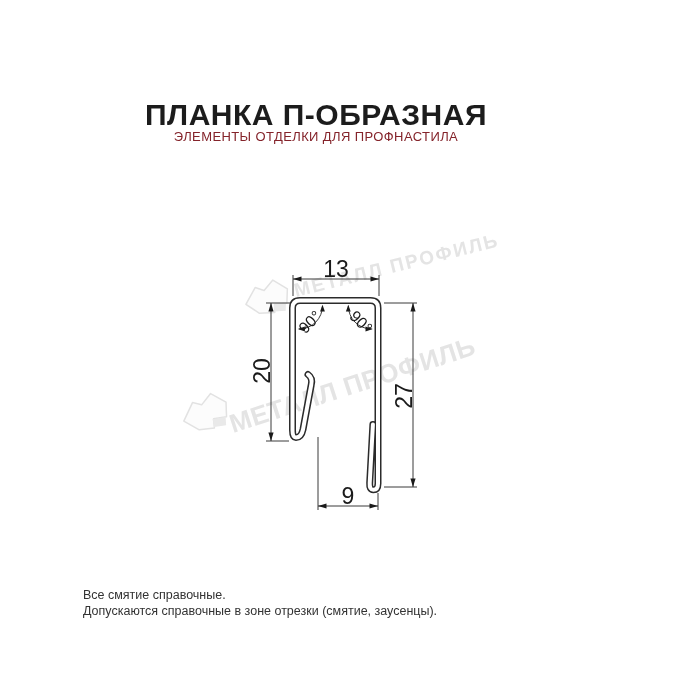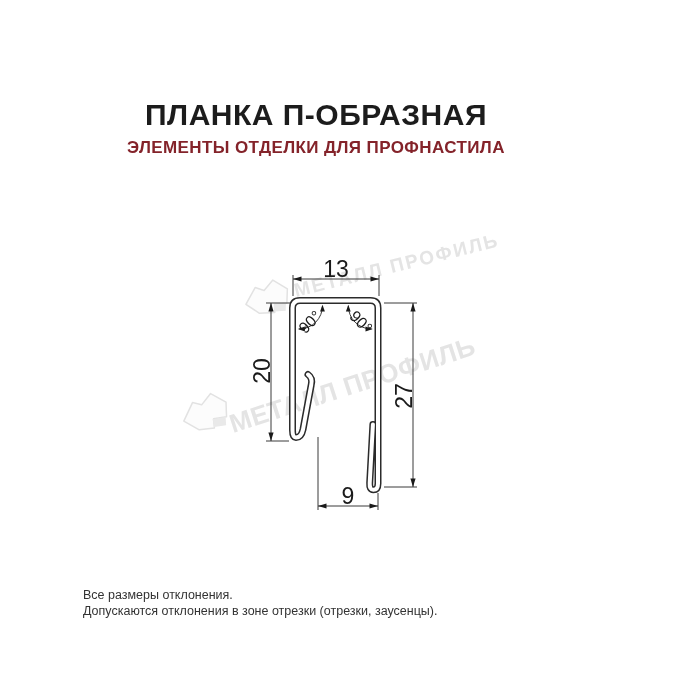--- a/index.html
+++ b/index.html
@@ -6,21 +6,21 @@
   body{
     width:700px;height:700px;position:relative;background:#ffffff;
     font-family:"Liberation Sans", sans-serif;overflow:hidden;
   }
   .header{position:absolute;left:0;top:101px;width:632px;text-align:center;}
   .title{
     font-size:30px;font-weight:bold;line-height:28px;color:#1c1c1c;
     letter-spacing:0.5px;
   }
   .subtitle{
-    margin-top:9px;font-size:17px;font-weight:bold;letter-spacing:0.4px;
+    font-size:13px;font-weight:normal;letter-spacing:0.4px;
     color:#84232a;
   }
   .drawing-svg{position:absolute;left:0;top:0;}
   .footer{
     position:absolute;left:83px;top:588px;font-size:12.5px;line-height:15.5px;
     color:#333333;
   }
   .wm-text{
     font-family:"Liberation Sans", sans-serif;font-weight:bold;fill:#e4e4e4;
   }
@@ -108,15 +108,15 @@
   </g>
   <g>
     <path class="dim-line" d="M 348.3,305.8 A 23.2,23.2 0 0 0 371.5,329"></path>
     <polygon class="dim-arrow" points="348.3,304.8 345.9,311.6 350.7,311.6"></polygon>
     <polygon class="dim-arrow" points="372.8,329 365.5,326.6 365.5,331.4"></polygon>
     <text class="angle-text" x="361" y="327.5" text-anchor="middle" transform="rotate(45 361 322)">90°</text>
   </g>
 </svg>
 
 <div class="footer">
-  <div>Все размеры отклонения.</div>
-  <div>Допускаются отклонения в зоне отрезки (отрезки, заусенцы).</div>
+  <div>Все смятие справочные.</div>
+  <div>Допускаются справочные в зоне отрезки (смятие, заусенцы).</div>
 </div>
 
 </body></html>

